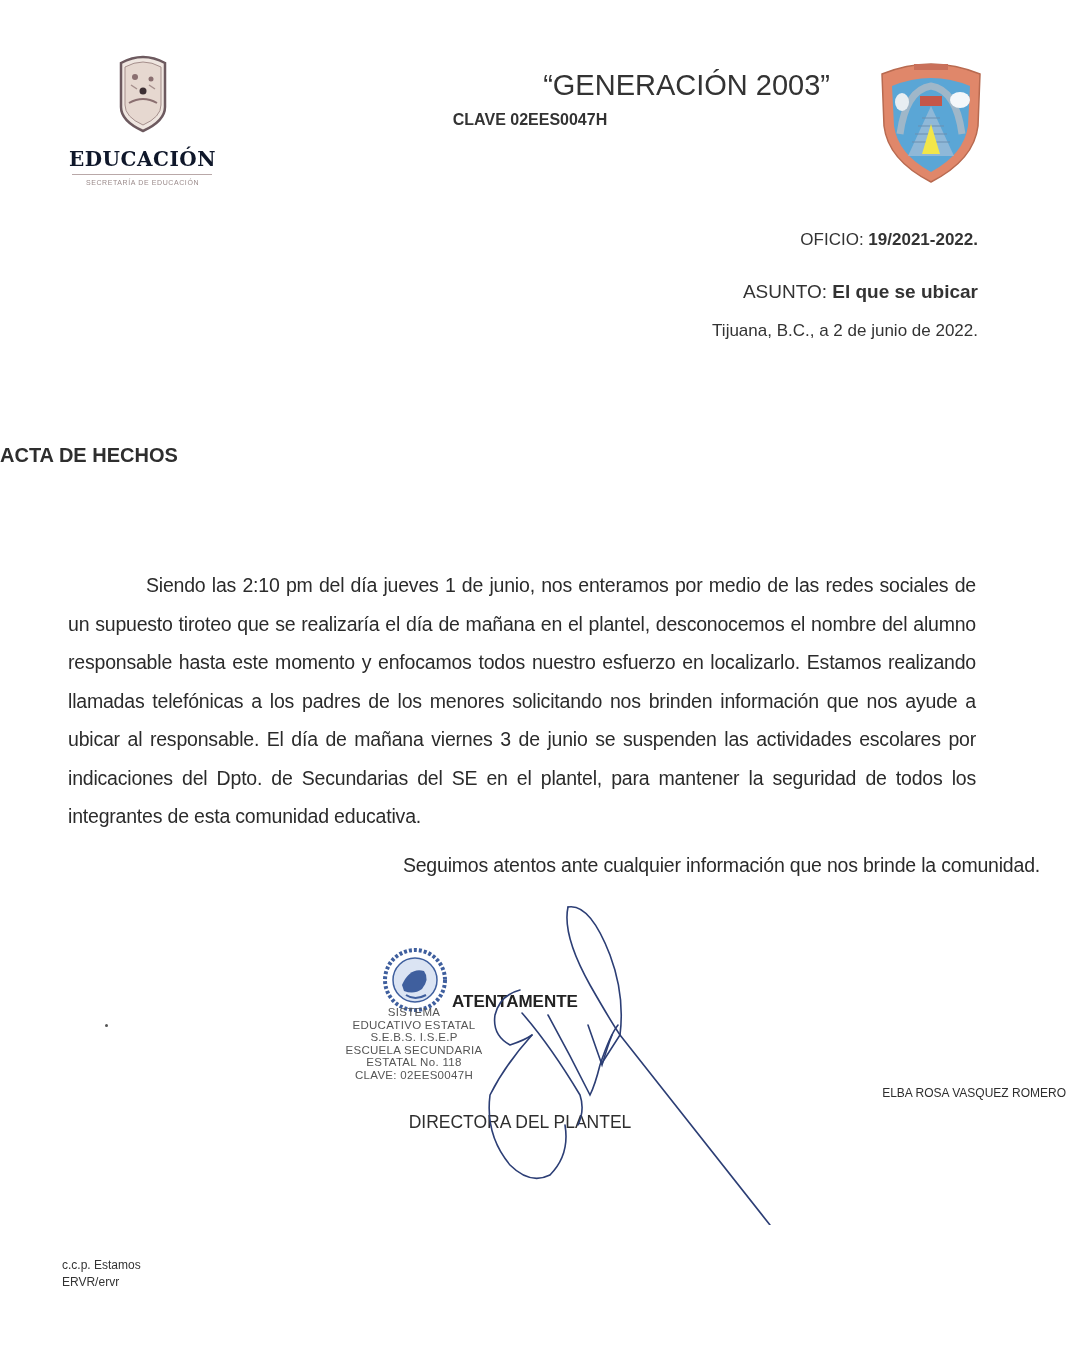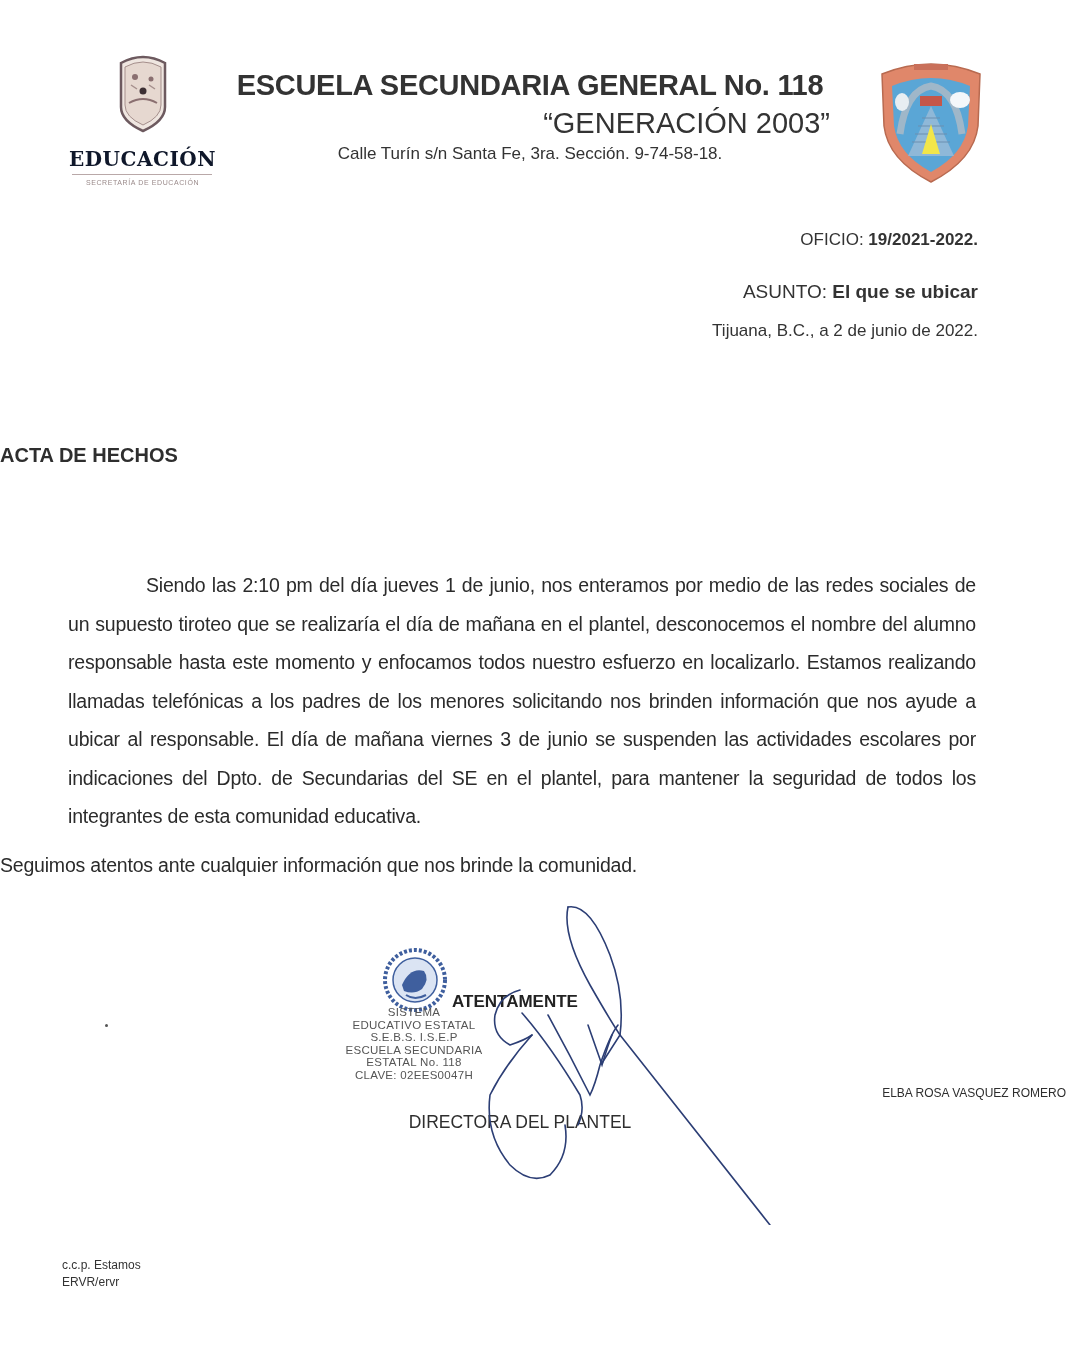--- a/index.html
+++ b/index.html
@@ -54,21 +54,21 @@
     
     #body-para {
       left: 68px; top: 522px; width: 908px;
       font-size: 19.5px; line-height: 38.5px; text-align: justify;
       text-indent: 78px; color: #2b2b2b;
       font-family: "Liberation Sans Narrow", "Liberation Sans", sans-serif;
       letter-spacing: -0.2px;
       margin-top: 44px;
     }
     #closing {
-      left: 0; width: 1040px; top: 854px; text-align: left;
+      left: 0; width: 1040px; top: 854px; text-align: right;
       font-size: 19.5px; color: #2b2b2b; letter-spacing: -0.2px;
     }
 
     
     #seal { left: 380px; top: 945px; width: 70px; height: 70px; }
     #stamp-text {
       left: 330px; top: 1006px; width: 168px; text-align: center;
       font-size: 11.5px; line-height: 12.5px; color: #555;
       letter-spacing: 0.3px;
     }
@@ -93,23 +93,22 @@
     <circle cx="28" cy="36" r="3.5" fill="#3c2f33"></circle>
     <path d="M14 48 Q28 40 42 48" stroke="#8a6f70" stroke-width="2" fill="none"></path>
     <path d="M16 30 L22 34 M34 30 L40 34" stroke="#a58f8c" stroke-width="1.5"></path>
   </svg>
   <div id="edu-word" class="abs">EDUCACIÓN</div>
   <div id="edu-line" class="abs"></div>
   <div id="edu-sub" class="abs">SECRETARÍA DE EDUCACIÓN</div>
 </div>
 
 <div id="hdr" class="abs">
-  <div id="hdr-title">ESCUELA SECUNDARIA GENERAL No. 118</div>
   <div id="hdr-gen">“GENERACIÓN 2003”</div>
-  <div id="hdr-addr">Calle Turín s/n Santa Fe, 3ra. Sección.  9-74-58-18.</div>
+  <div id="hdr-clave">CLAVE 02EES0047H</div>
 </div>
 
 <svg id="right-logo" class="abs" viewBox="0 0 106 128">
   <path d="M4 18 Q53 -2 102 18 L100 70 Q96 104 53 126 Q10 104 6 70 Z" fill="#e0876a" stroke="#b86a50" stroke-width="1.5"></path>
   <path d="M14 30 Q53 14 92 30 L90 70 Q86 98 53 116 Q20 98 16 70 Z" fill="#5aa6d6"></path>
   <path d="M22 78 Q28 34 53 30 Q78 34 84 78" fill="none" stroke="#9fb7c9" stroke-width="7"></path>
   <rect x="42" y="40" width="22" height="10" fill="#c4574a"></rect>
   <polygon points="53,50 30,100 76,100" fill="#8fb8d8"></polygon>
   <g stroke="#6a8fb0" stroke-width="1">
     <line x1="44" y1="62" x2="62" y2="62"></line>

